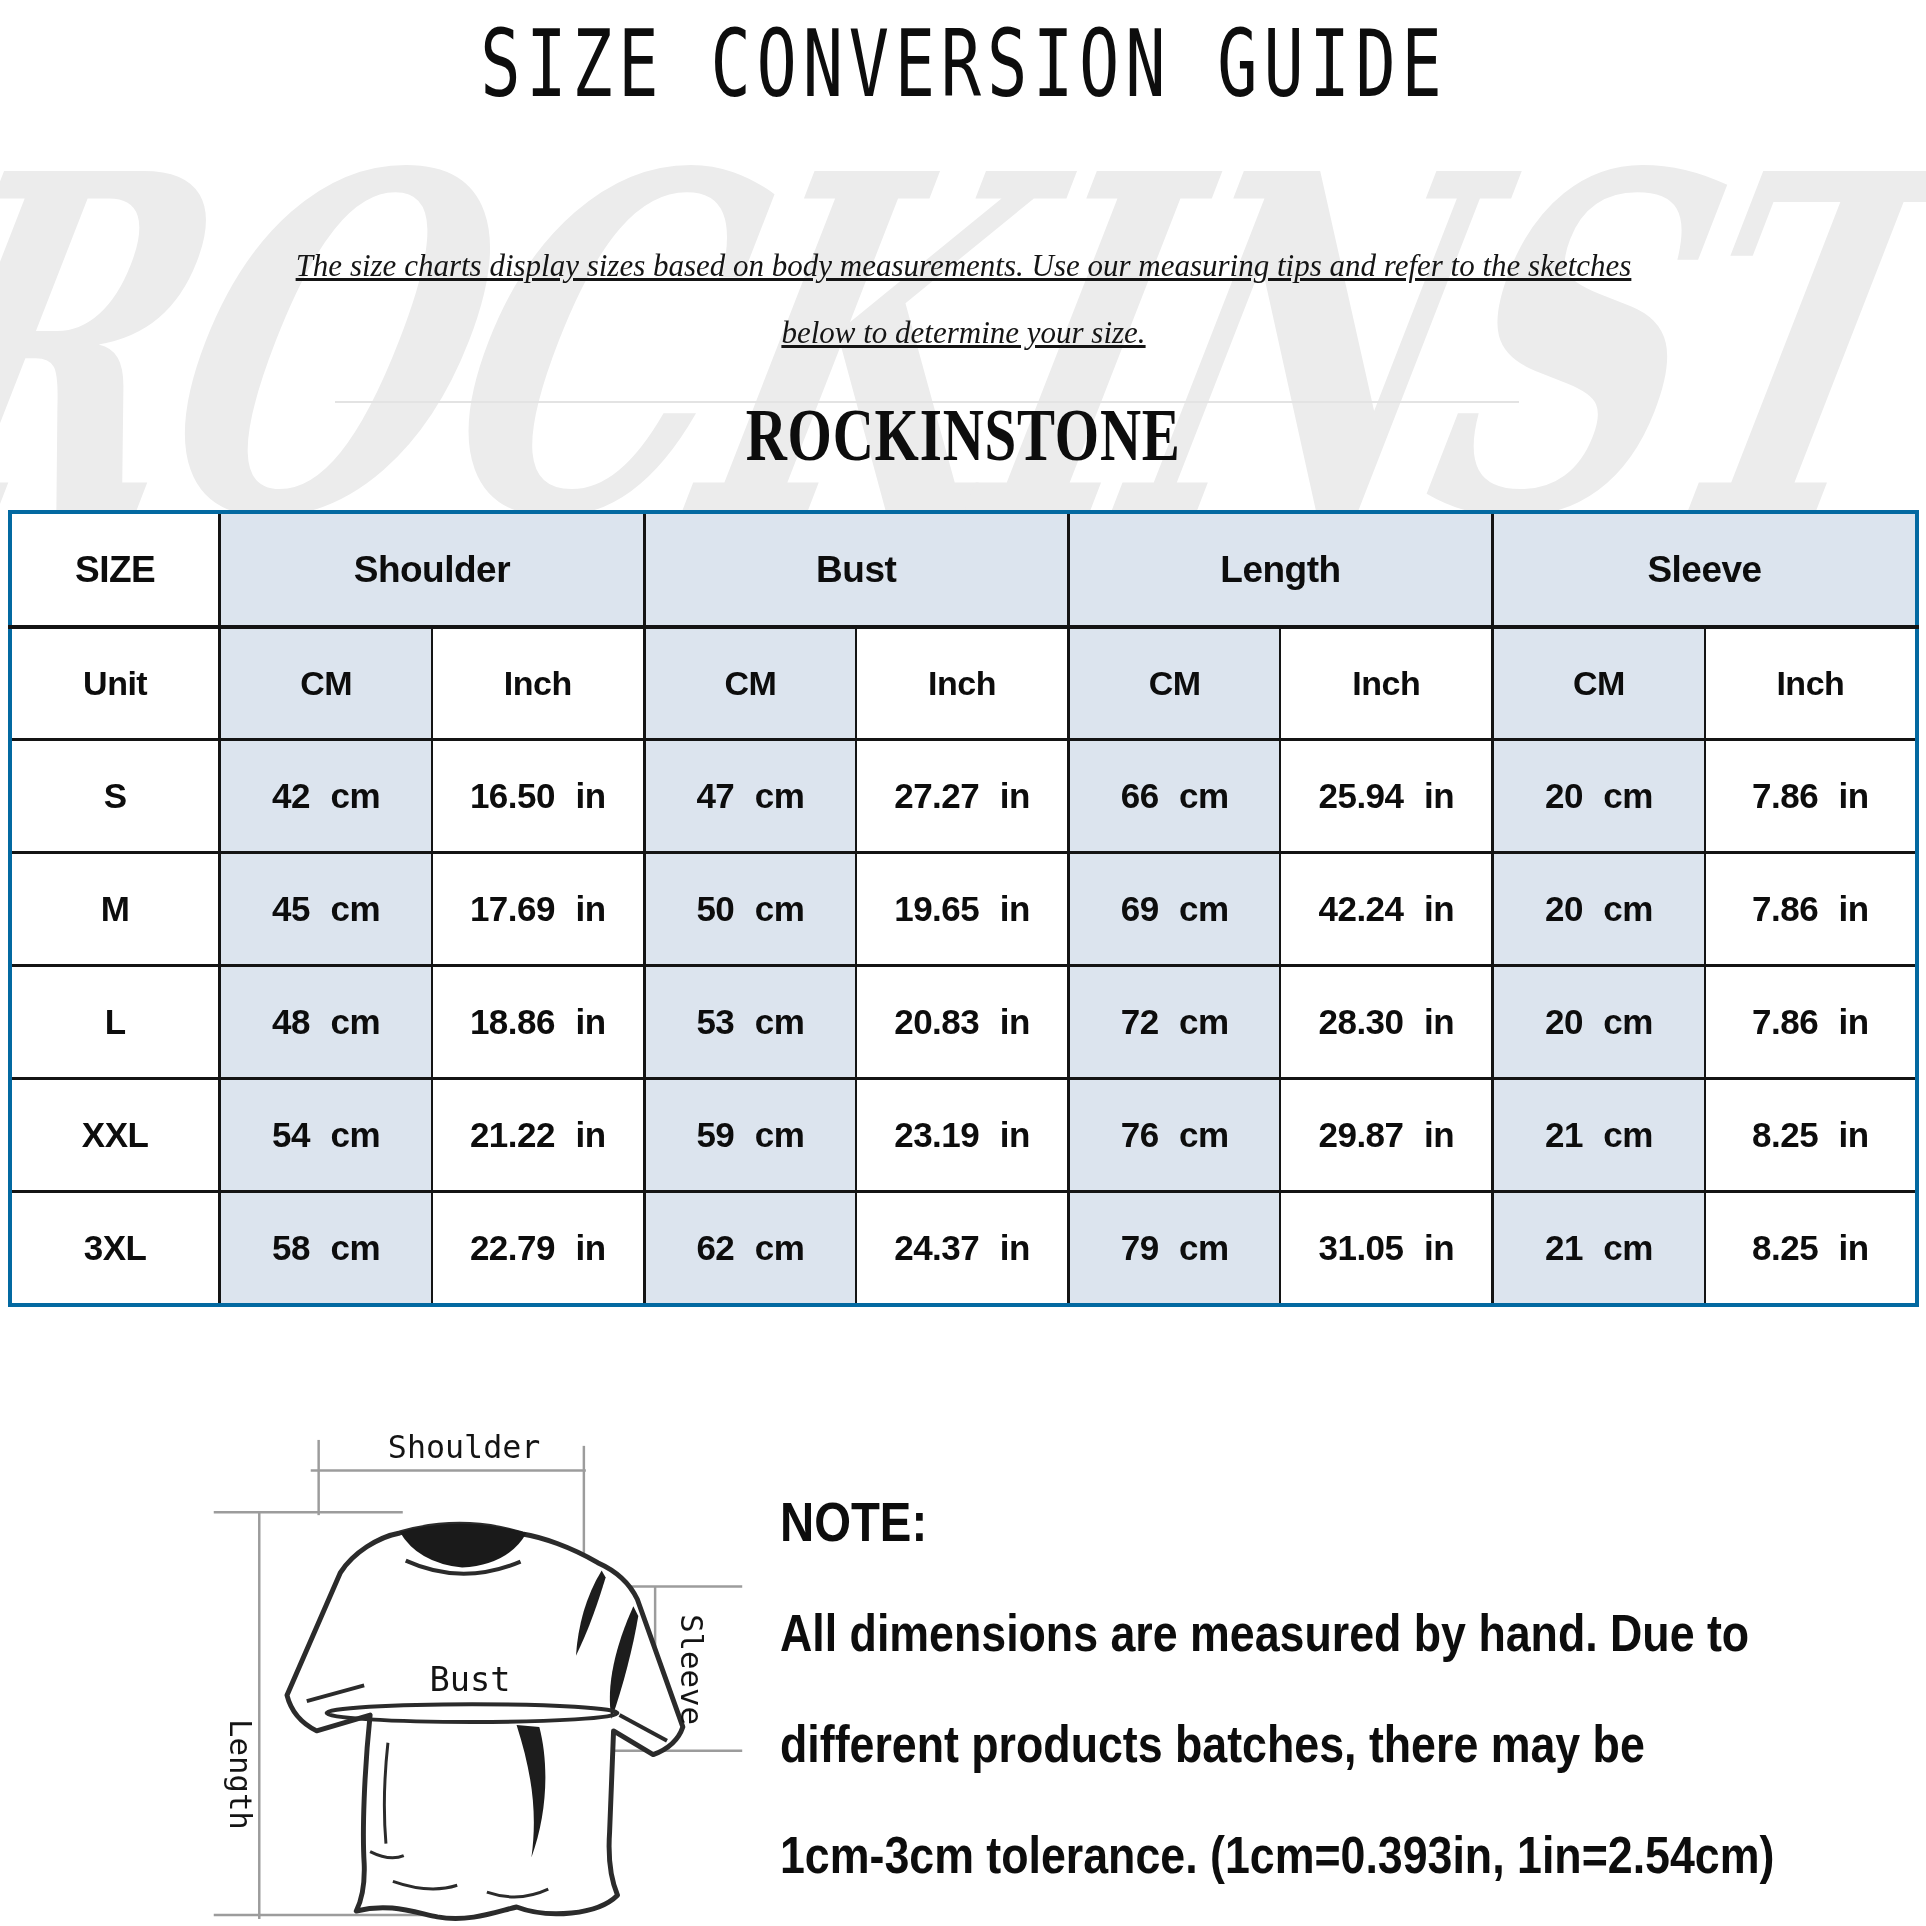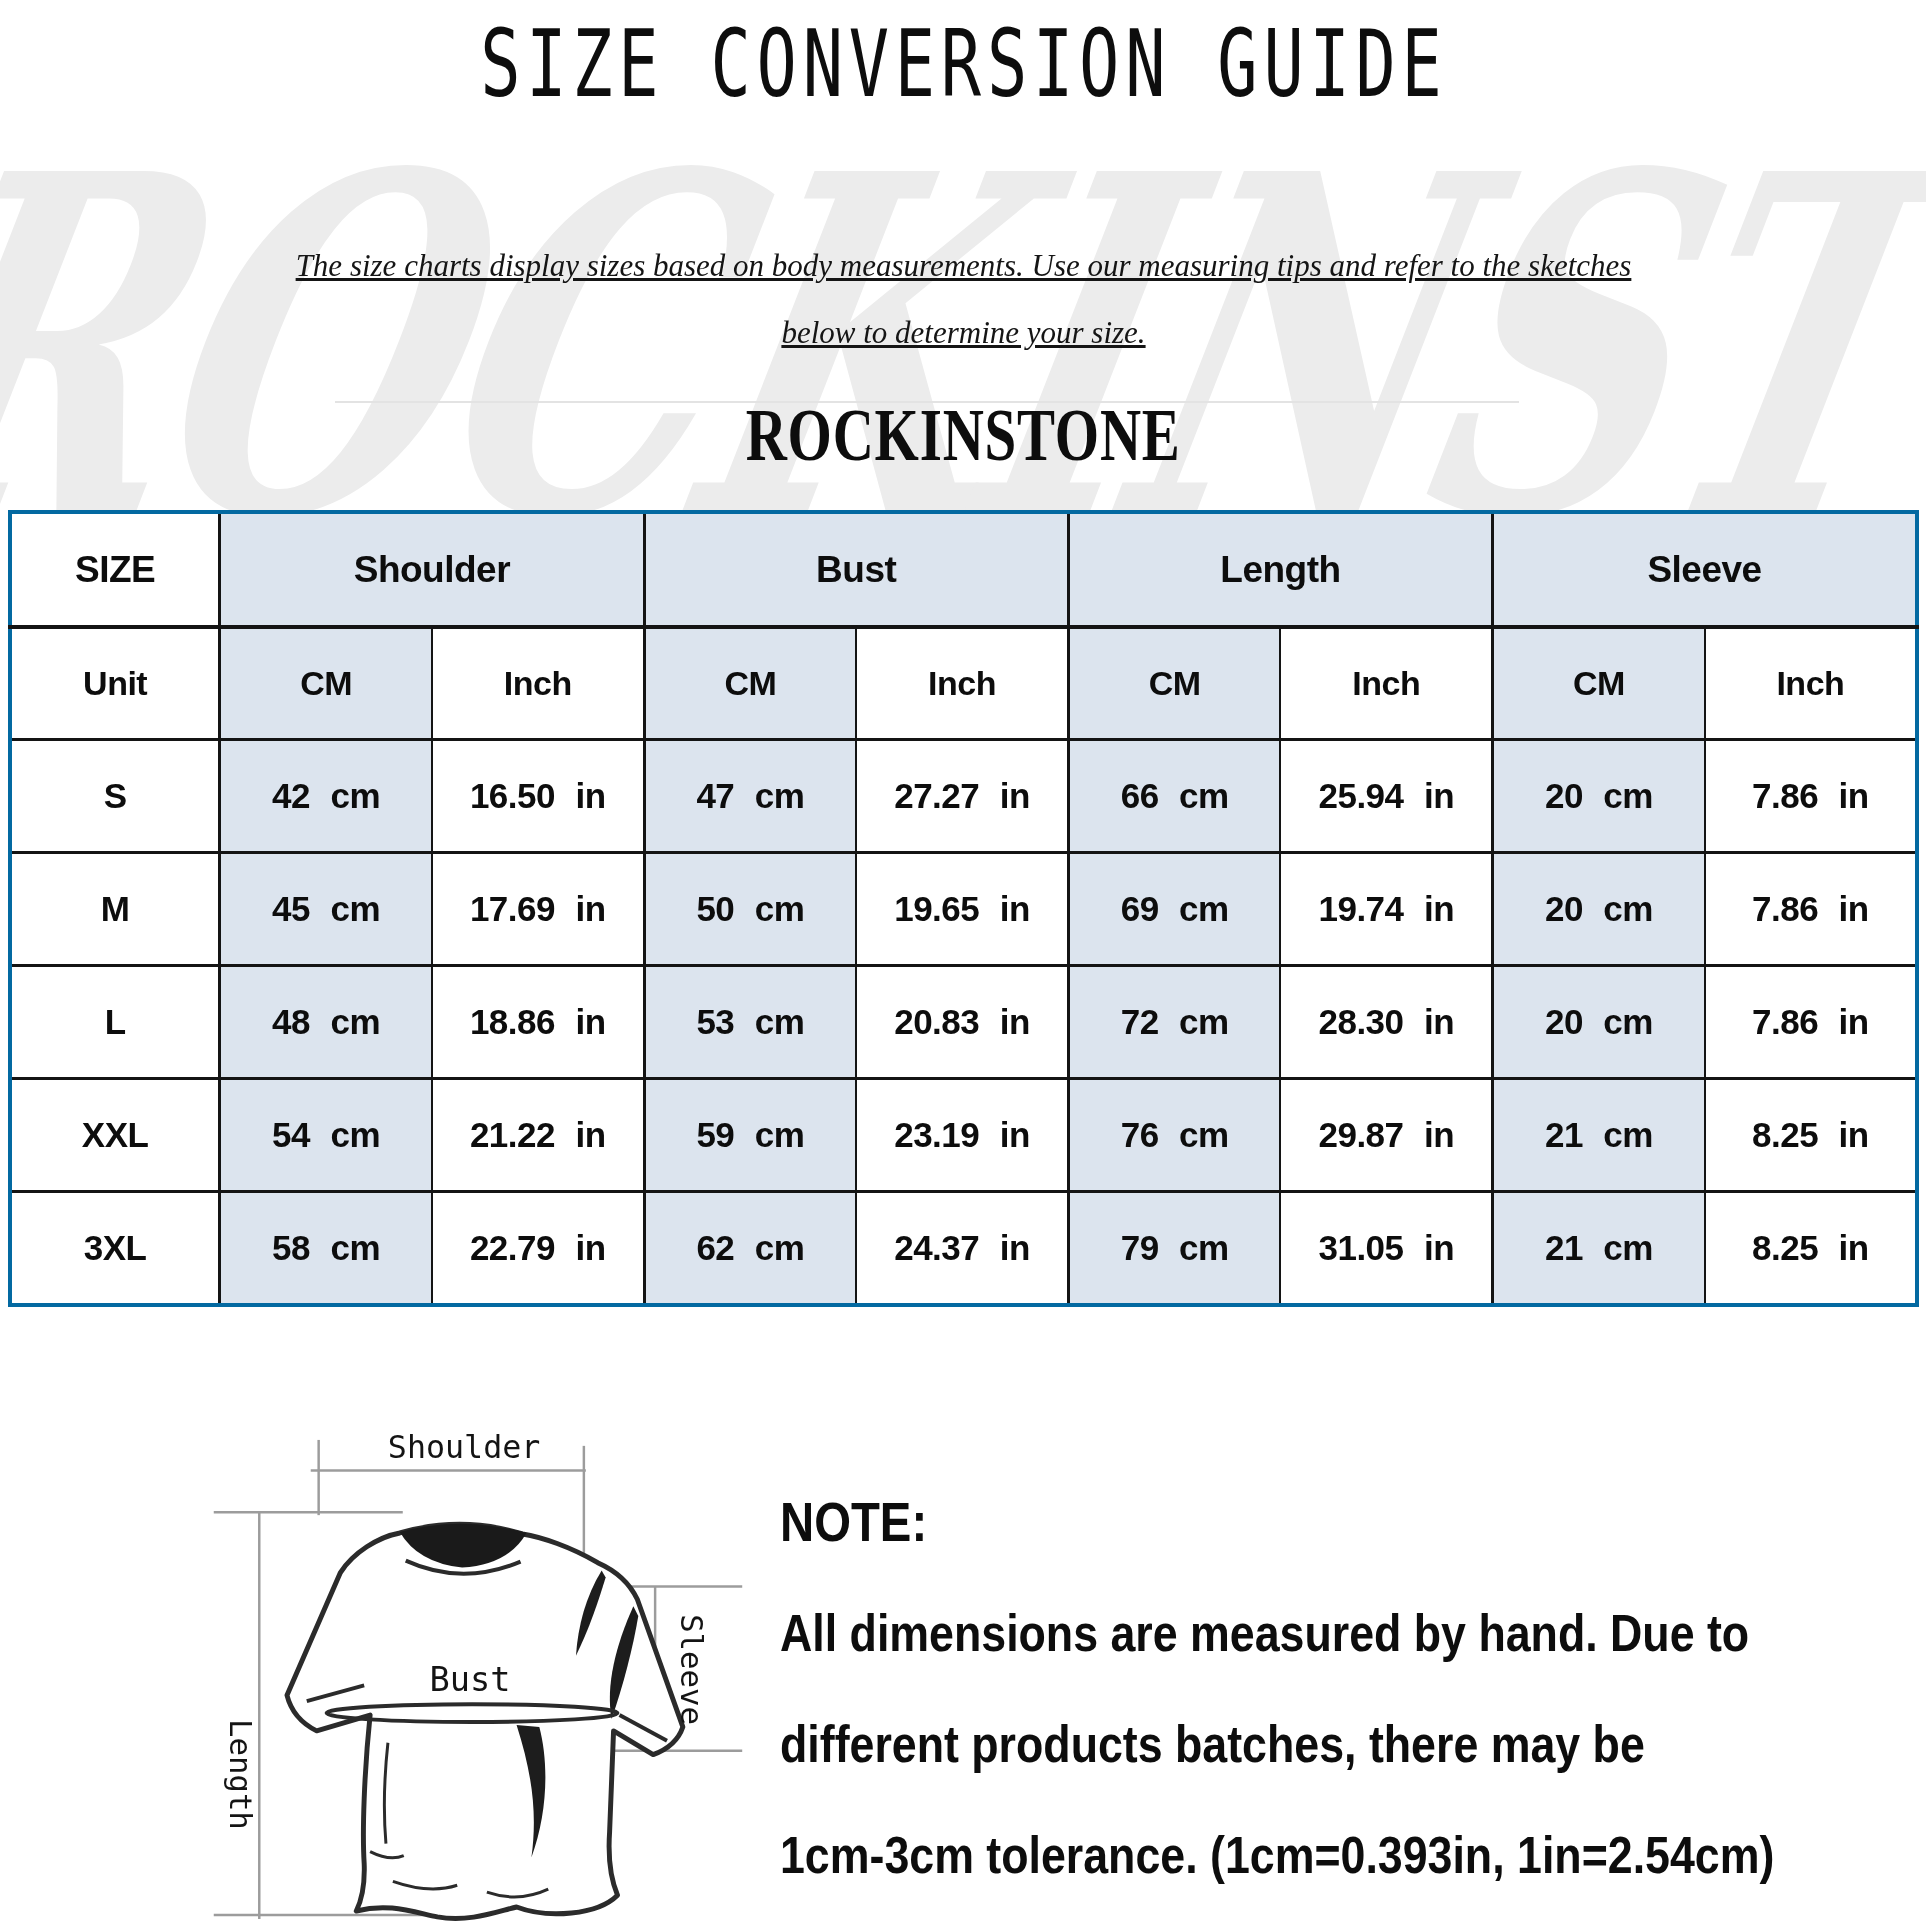--- a/index.html
+++ b/index.html
@@ -132,21 +132,21 @@
           <td class="blue">20 cm</td>
           <td>7.86 in</td>
         </tr>
         <tr>
           <td>M</td>
           <td class="blue">45 cm</td>
           <td>17.69 in</td>
           <td class="blue">50 cm</td>
           <td>19.65 in</td>
           <td class="blue">69 cm</td>
-          <td>19.74 in</td>
+          <td>42.24 in</td>
           <td class="blue">20 cm</td>
           <td>7.86 in</td>
         </tr>
         <tr>
           <td>L</td>
           <td class="blue">48 cm</td>
           <td>18.86 in</td>
           <td class="blue">53 cm</td>
           <td>20.83 in</td>
           <td class="blue">72 cm</td>

